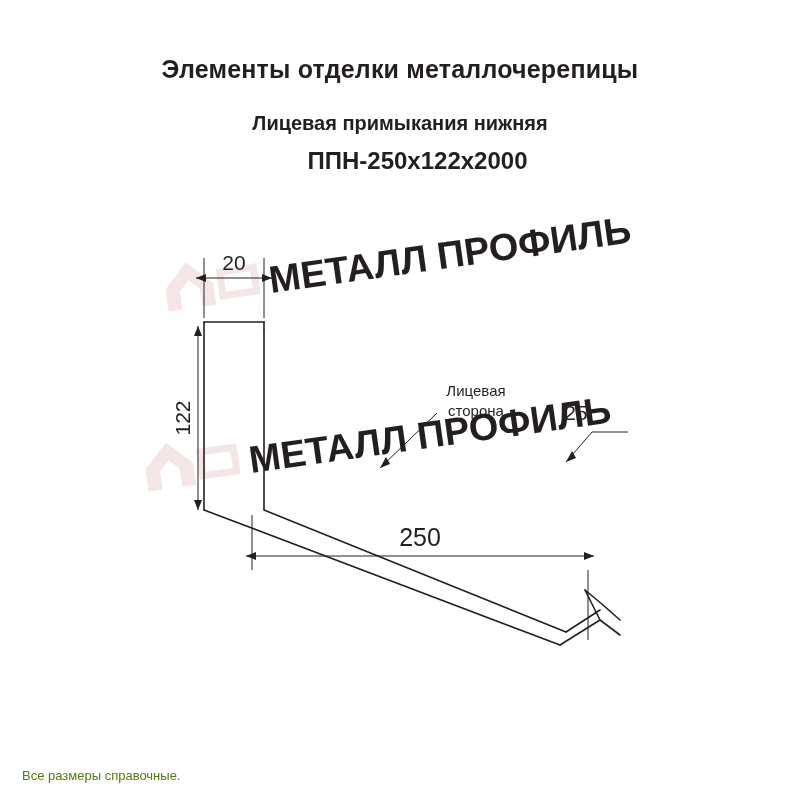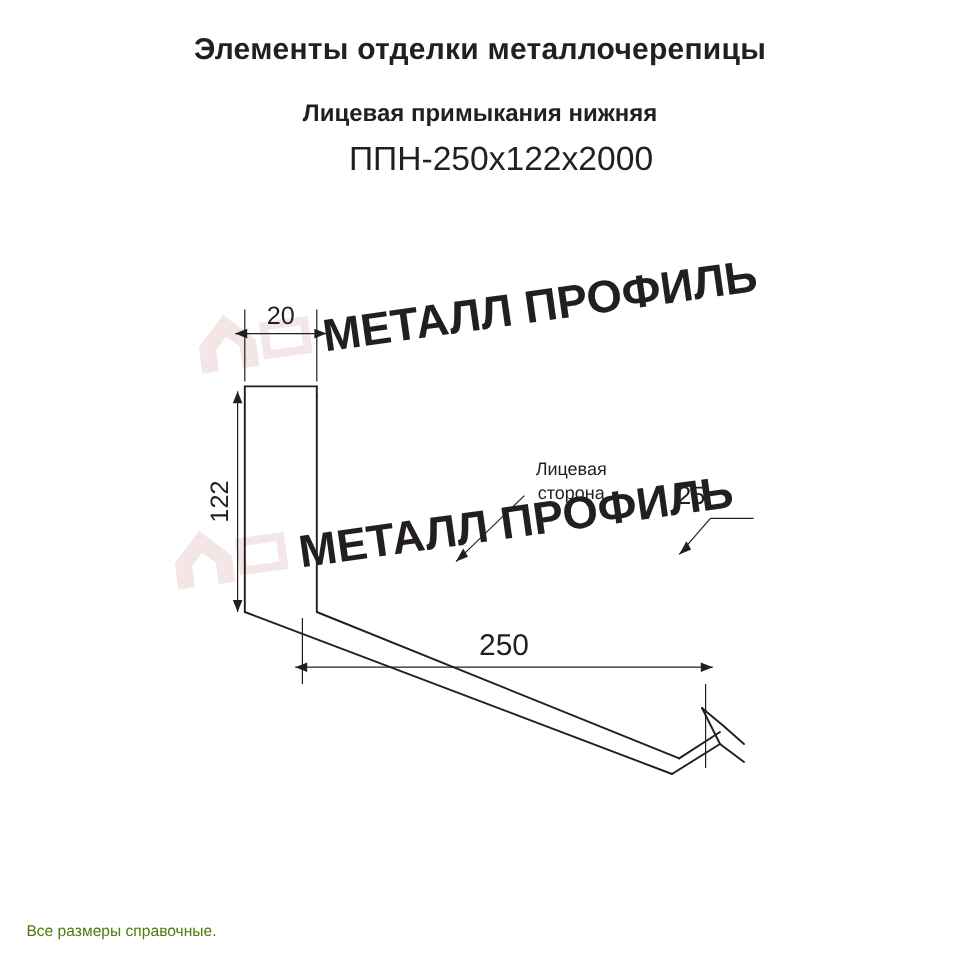--- a/index.html
+++ b/index.html
@@ -25,30 +25,31 @@
     top: 26px;
     left: 0;
     width: 800px;
     text-align: center;
   }
   .title-main {
     font-size: 25px;
     font-weight: bold;
     letter-spacing: 0.2px;
     line-height: 30px;
+    margin-top: 28px;
   }
   .title-sub {
     font-size: 20px;
     font-weight: bold;
     margin-top: 26px;
     line-height: 26px;
   }
   .title-code {
-    font-size: 28px;
-    font-weight: normal;
+    font-size: 24px;
+    font-weight: bold;
     margin-top: 12px;
     line-height: 26px;
     padding-left: 35px;
   }
   .drawing {
     position: absolute;
     top: 180px;
     left: 0;
     width: 800px;
     height: 470px;

